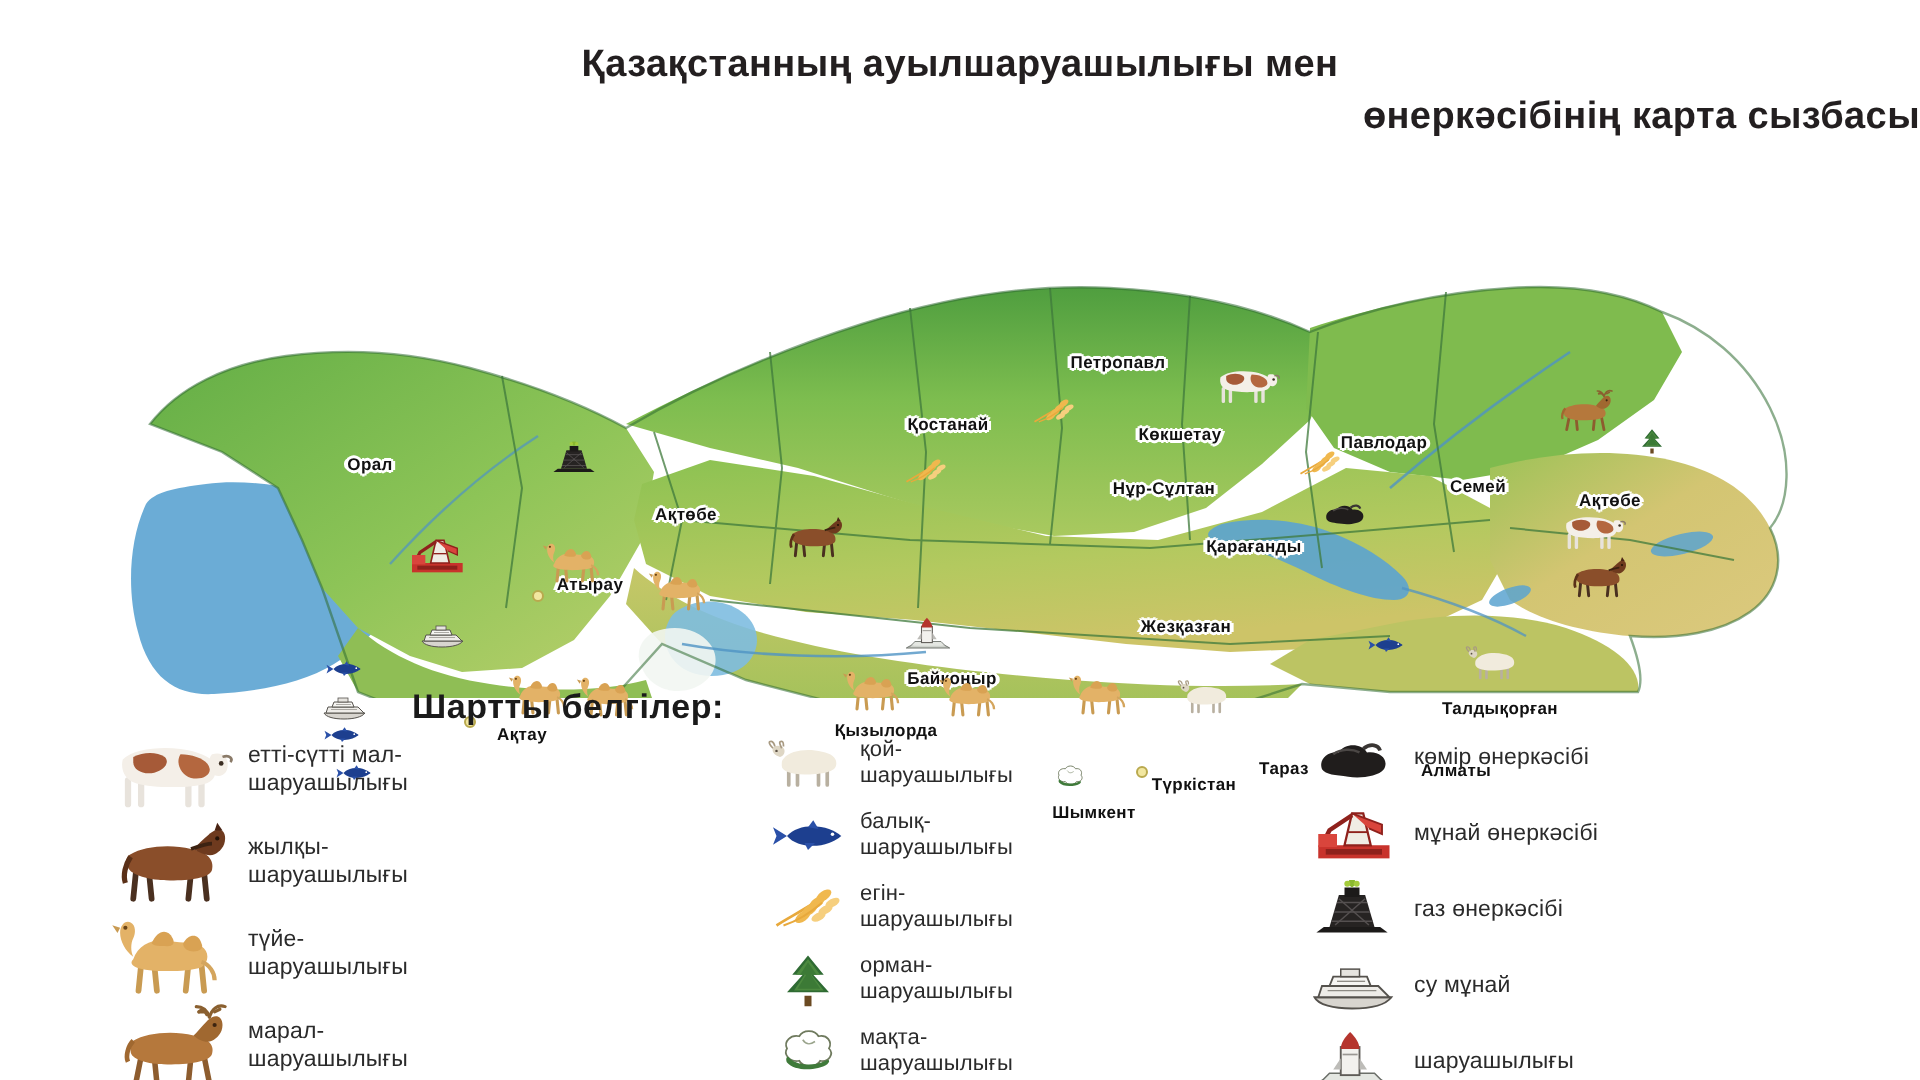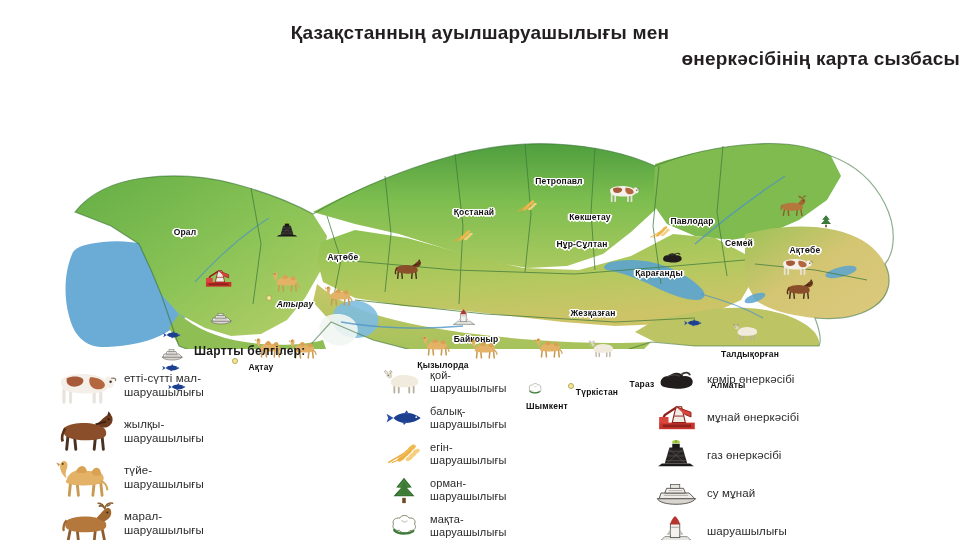--- a/index.html
+++ b/index.html
@@ -39,22 +39,22 @@
   }
   .citydot{
     position:absolute;width:4px;height:4px;border-radius:50%;
     background:#f2e7a0;border:1px solid #b9a94e;
     transform:translate(-50%,-50%);
   }
   .mapicon{position:absolute;transform:translate(-50%,-50%);}
 
   
   .legend-head{
-    position:absolute;left:194px;top:332px;
-    font-size:12px;font-weight:bold;color:#1a1a1a;
+    position:absolute;left:206px;top:332px;
+    font-size:17px;font-weight:bold;color:#1a1a1a;
     letter-spacing:.3px;
   }
   .legend-col{position:absolute;}
   .legend-col.c1{left:46px;top:350px;width:300px;}
   .legend-col.c2{left:378px;top:352px;width:250px;}
   .legend-col.c3{left:645px;top:348px;width:300px;}
 
   .legend-row{display:flex;align-items:center;margin-bottom:3px;}
   .legend-col.c1 .legend-row{height:45px;margin-bottom:1px;}
   .legend-col.c2 .legend-row{height:36px;margin-bottom:0px;}
@@ -194,29 +194,29 @@
                C766,250 766,258 764,262 L640,262 L596,258
                L540,276 L486,280 L430,278 L372,270 L318,256
                L276,238 L240,278 L196,280 L154,274 L124,262
                L106,210 L96,186 L84,160 L56,142 L20,128 Z" fill="none" stroke="#2f6b31" stroke-width="1.2" opacity="0.55"></path>
     </svg>
 
     <div id="city-layer">
         <div class="city" style="left: 130px; top: 148px;">Орал</div>
         <div class="city" style="left: 288px; top: 173px;">Ақтөбе</div>
         <div class="citydot" style="left: 214px; top: 214px;"></div>
-        <div class="city" style="left: 240px; top: 220px; font-style: italic;">Атырау</div>
+        <div class="city" style="left: 240px; top: 208px;">Атырау</div>
         <div class="citydot" style="left: 180px; top: 277px;"></div>
         <div class="city" style="left: 206px; top: 283px;">Ақтау</div>
         <div class="city" style="left: 419px; top: 128px;">Қостанай</div>
         <div class="city" style="left: 504px; top: 97px;">Петропавл</div>
         <div class="city" style="left: 535px; top: 133px;">Көкшетау</div>
         <div class="city" style="left: 637px; top: 137px;">Павлодар</div>
         <div class="city" style="left: 527px; top: 160px;">Нұр-Сұлтан</div>
-        <div class="city" style="left: 604px; top: 189px;">Қарағанды</div>
+        <div class="city" style="left: 572px; top: 189px;">Қарағанды</div>
         <div class="city" style="left: 684px; top: 159px;">Семей</div>
         <div class="city" style="left: 750px; top: 166px;">Ақтөбе</div>
         <div class="city" style="left: 538px; top: 229px;">Жезқазған</div>
         <div class="city" style="left: 421px; top: 255px;">Байқоңыр</div>
         <div class="city" style="left: 388px; top: 281px;">Қызылорда</div>
         <div class="citydot" style="left: 516px; top: 302px;"></div>
         <div class="city" style="left: 542px; top: 308px;">Түркістан</div>
         <div class="city" style="left: 492px; top: 322px;">Шымкент</div>
         <div class="city" style="left: 587px; top: 300px;">Тараз</div>
         <div class="city" style="left: 695px; top: 270px;">Талдықорған</div>

